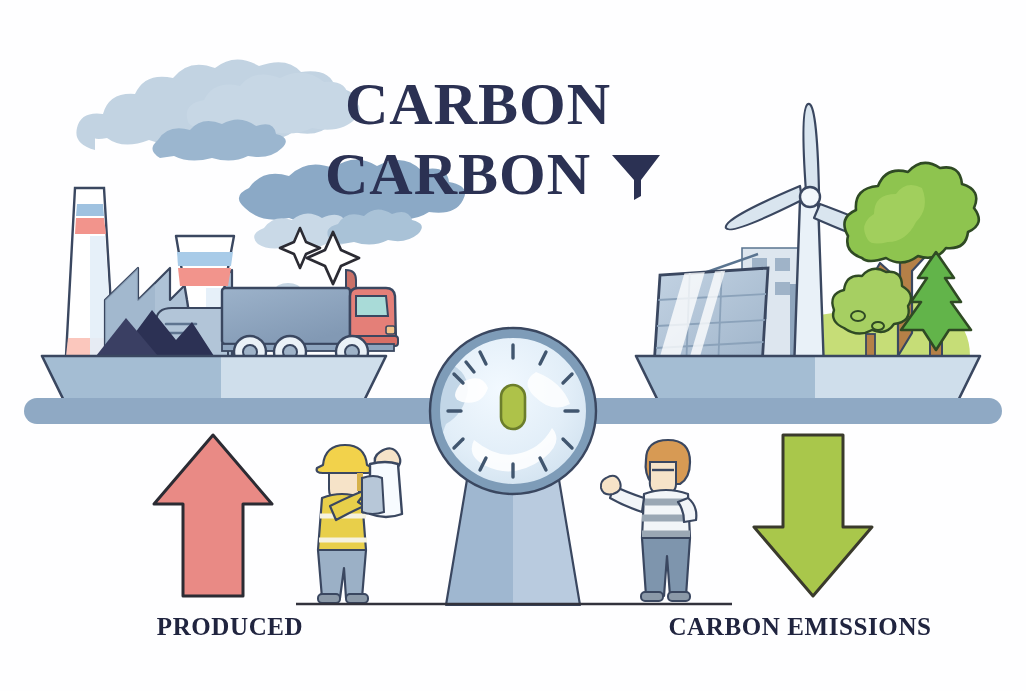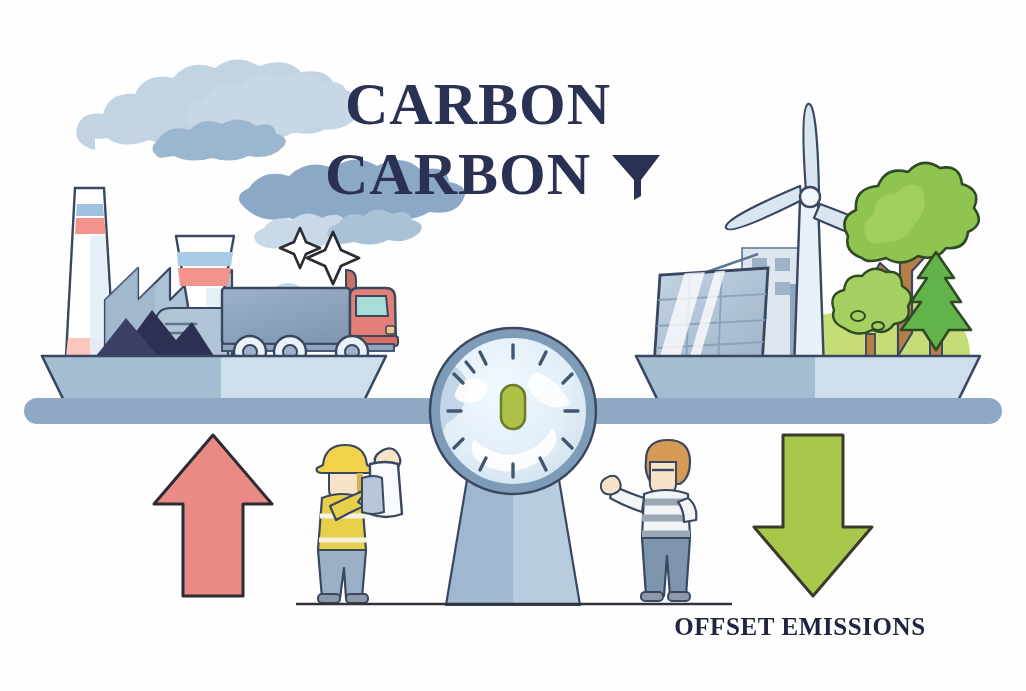--- a/index.html
+++ b/index.html
@@ -312,17 +312,18 @@
 
     <line x1="296" y1="604" x2="732" y2="604" stroke="#32323c" stroke-width="2.6"></line>
 
     <path d="M612 155 H660 L641 180 V196 L634 200 V180 Z" fill="#2b3153"></path>
   </svg>
 
   <div class="ttl" id="title-line1">CARBON</div>
   <div class="ttl" id="title-line2">CARBON</div>
 
   <div class="caption" id="caption-left">
+    <div>PRODUCED</div>
   </div>
 
-  <div class="caption" id="caption-right">OFFSET EMISSIONS</div>
+  <div class="caption" id="caption-right">CARBON EMISSIONS</div>
 
 </div>
 
 </body></html>

